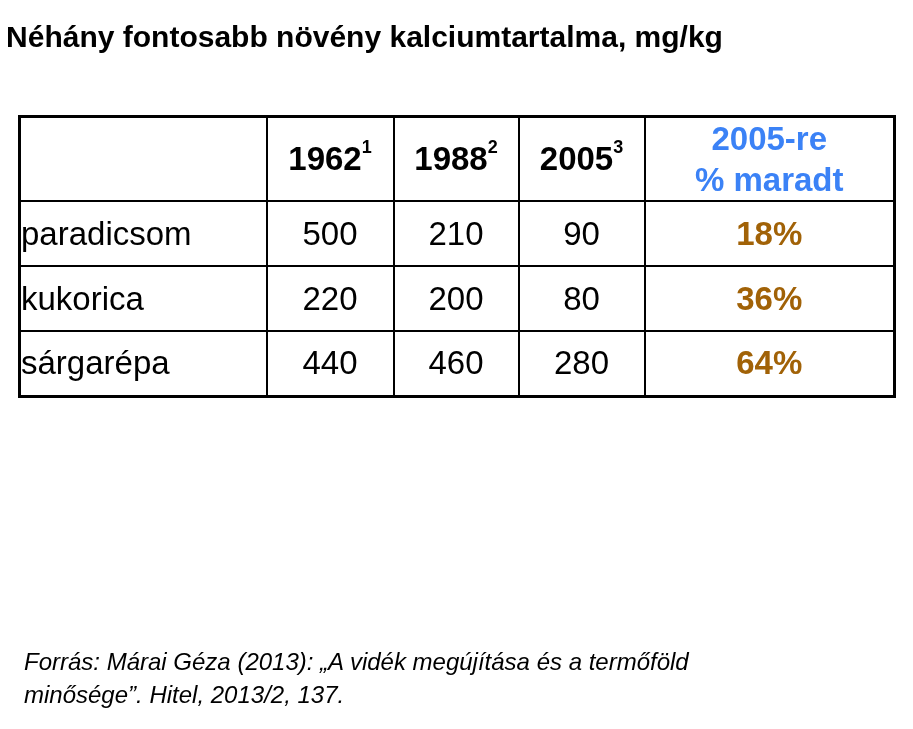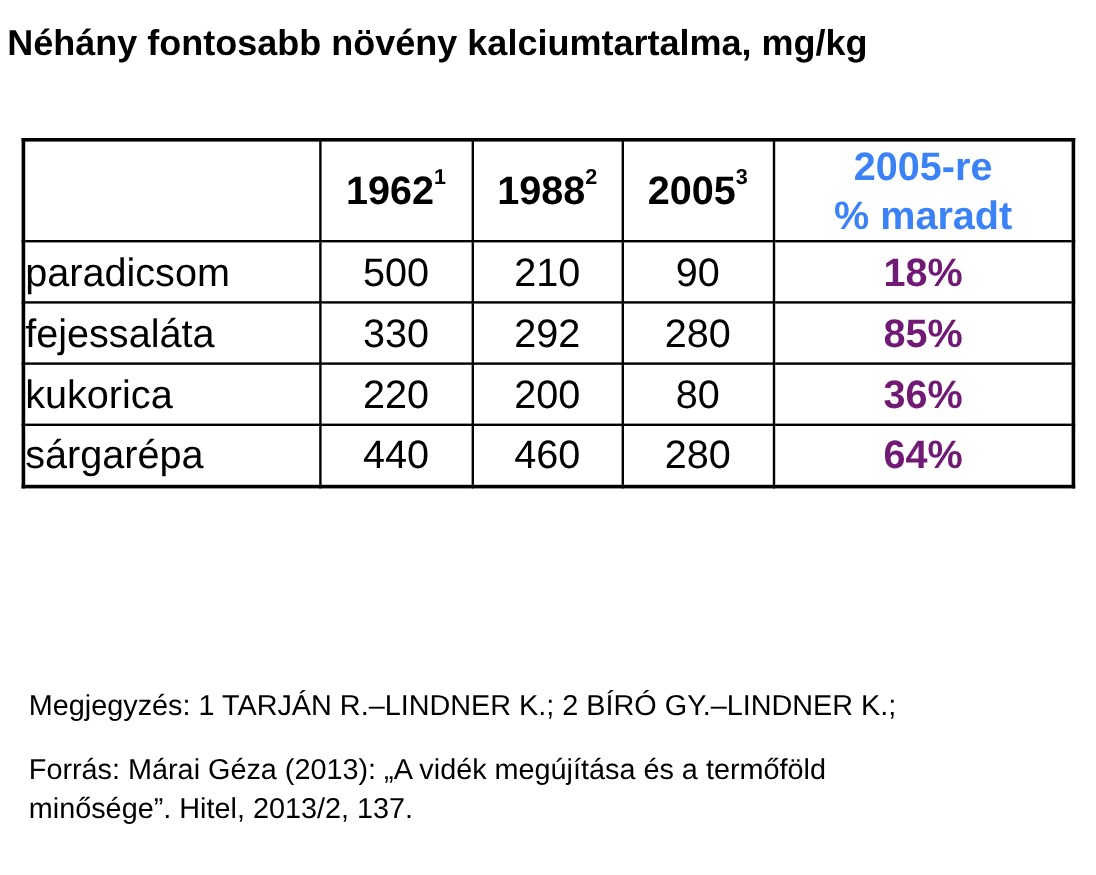--- a/index.html
+++ b/index.html
@@ -48,21 +48,21 @@
   table.calcium-table th,
   table.calcium-table td {
     border: 2px solid #000000;
     padding: 0;
     font-size: 33px;
     vertical-align: middle;
     background: #ffffff;
   }
 
   tr.header-row { height: 76px; }
-  tr.data-row   { height: 51px; }
+  tr.data-row   { height: 65px; }
 
   th.year-header {
     font-weight: bold;
     text-align: center;
     color: #000000;
   }
   th.year-header sup {
     font-size: 18px;
     vertical-align: top;
     line-height: 1;
@@ -83,35 +83,35 @@
     font-weight: normal;
   }
   td.value-cell {
     text-align: center;
     font-weight: normal;
     margin-left: 42px;
   }
   td.percent-cell {
     text-align: center;
     font-weight: bold;
-    color: #701a75;
+    color: #a16207;
   }
 
   
   .note {
     position: absolute;
     left: 24px;
     margin: 0;
     font-size: 24px;
     line-height: 33px;
     color: #000000;
   }
   .note .line { display: block; }
   .note-megjegyzes { top: 572px; }
-  .note-forras     { top: 625px; }
+  .note-forras     { top: 645px; font-style: italic; }
 </style>
 </head>
 <body>
 
 <h1 class="page-title">Néhány fontosabb növény kalciumtartalma, mg/kg</h1>
 
 <table class="calcium-table">
   <colgroup>
     <col class="c0">
       <col class="c1">
@@ -133,43 +133,35 @@
   </thead>
   <tbody>
     <tr class="data-row">
       <td class="plant-cell">paradicsom</td>
       <td class="value-cell">500</td>
       <td class="value-cell">210</td>
       <td class="value-cell">90</td>
       <td class="percent-cell">18%</td>
     </tr>
     <tr class="data-row">
-      <td class="plant-cell">fejessaláta</td>
-      <td class="value-cell">330</td>
-      <td class="value-cell">292</td>
-      <td class="value-cell">280</td>
-      <td class="percent-cell">85%</td>
-    </tr>
-    <tr class="data-row">
       <td class="plant-cell">kukorica</td>
       <td class="value-cell">220</td>
       <td class="value-cell">200</td>
       <td class="value-cell">80</td>
       <td class="percent-cell">36%</td>
     </tr>
     <tr class="data-row">
       <td class="plant-cell">sárgarépa</td>
       <td class="value-cell">440</td>
       <td class="value-cell">460</td>
       <td class="value-cell">280</td>
       <td class="percent-cell">64%</td>
     </tr>
   </tbody>
 </table>
 
 <p class="note note-megjegyzes">
-  <span class="line">Megjegyzés: 1 TARJÁN R.–LINDNER K.; 2 BÍRÓ GY.–LINDNER K.;</span>
 </p>
 
 <p class="note note-forras">
   <span class="line">Forrás: Márai Géza (2013): „A vidék megújítása és a termőföld</span>
   <span class="line">minősége”. Hitel, 2013/2, 137.</span>
 </p>
 
 </body></html>

